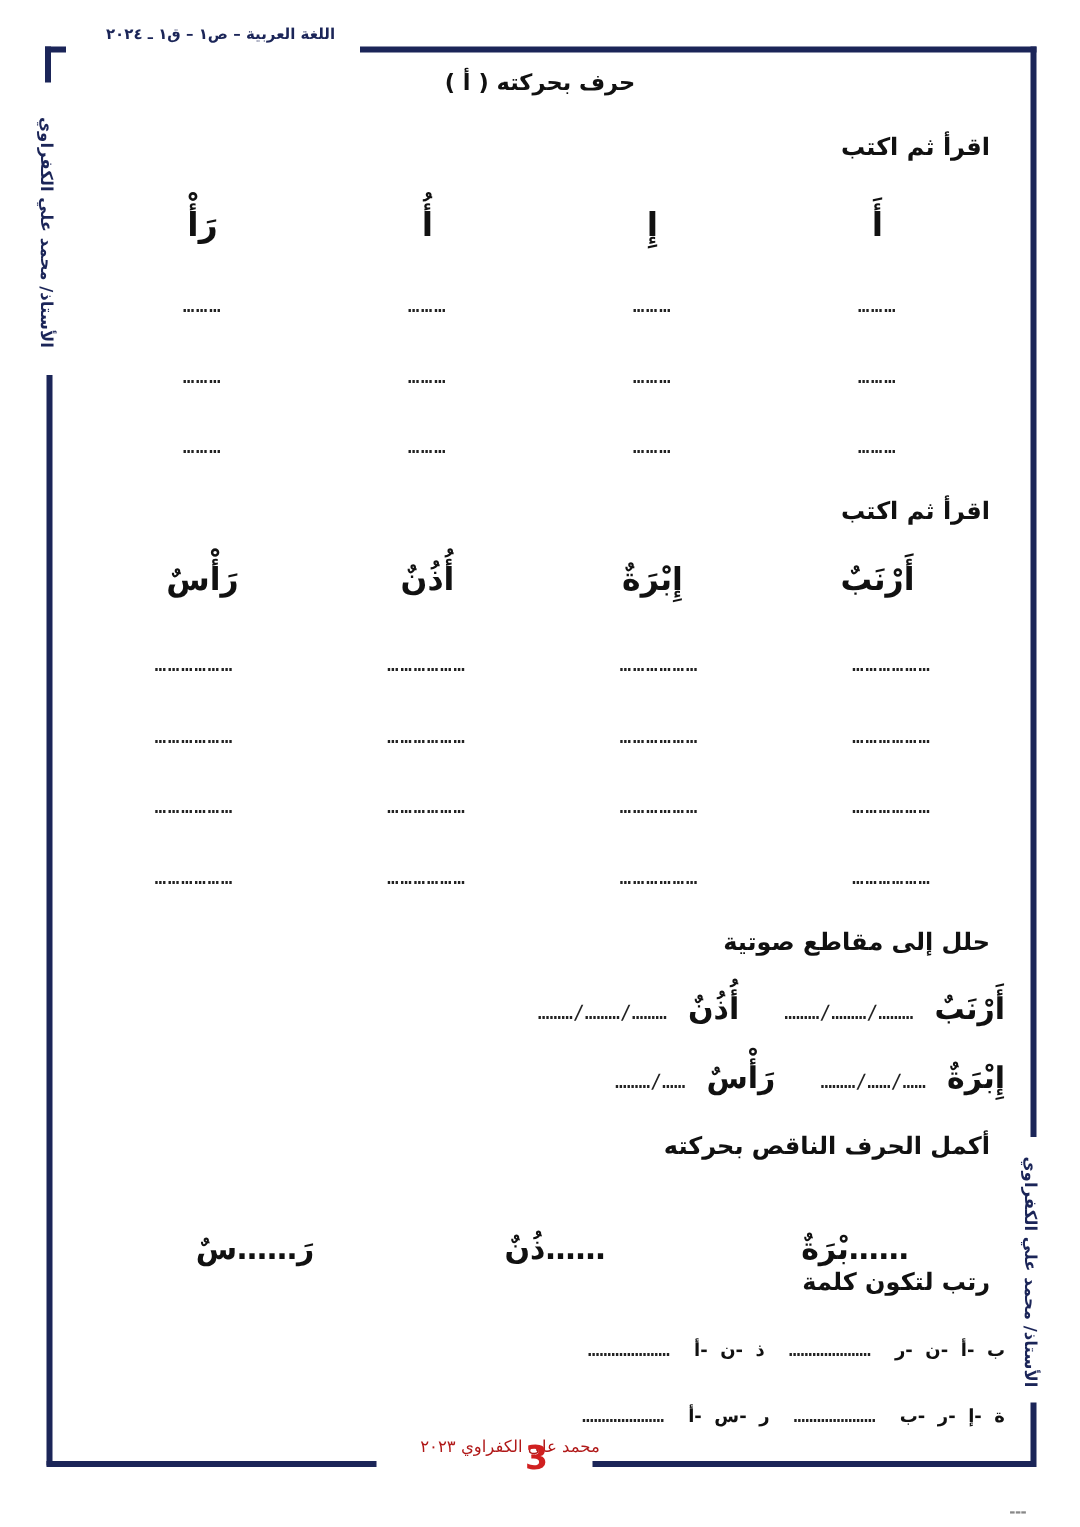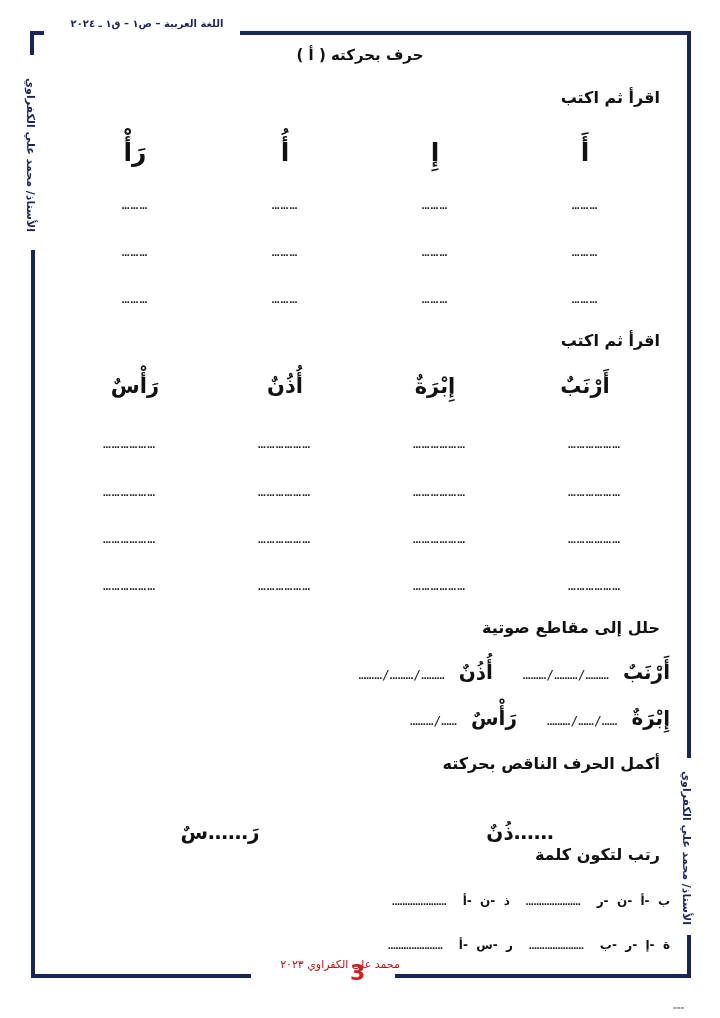--- a/index.html
+++ b/index.html
@@ -31,21 +31,21 @@
     position: absolute; top: 46px; left: 250px; width: 220px;
     text-align: center; font-size: 15px; font-weight: bold; direction: rtl;
   }
 
   .section-heading {
     position: absolute; right: 60px; font-size: 16px; font-weight: bold; direction: rtl; text-align: left;
   }
 
   .row { position: absolute; left: 40px; width: 640px; display: flex; direction: rtl; }
   .cell { flex: 1; text-align: center; }
-  .letter { font-size: 25px; font-weight: bold; }
+  .letter { font-size: 22px; font-weight: bold; }
   .word { font-size: 21px; font-weight: bold; }
   .dots { font-size: 13px; letter-spacing: 1px; color: #222; font-family: "DejaVu Sans Mono", monospace; }
 
   .syll-row { position: absolute; left: 80px; width: 590px; display: flex; direction: rtl; align-items: baseline; font-size: 14px; }
   .syll-word { font-size: 20px; font-weight: bold; margin-left: 14px; }
   .syll-dots { font-family: "DejaVu Sans Mono", monospace; direction: ltr; font-size: 13px; color: #222; margin-left: 30px; }
 
   .miss-row { position: absolute; left: 70px; width: 600px; display: flex; direction: rtl; font-size: 20px; font-weight: bold; }
   .miss-row .cell { text-align: center; margin-top: 24px; }
 
@@ -147,20 +147,21 @@
 </div>
 <div class="syll-row" style="top:706px; left:130px; width:540px;">
   <span class="syll-word">إِبْرَةٌ</span>
   <span class="syll-dots">………/……/……</span>
   <span class="syll-word">رَأْسٌ</span>
   <span class="syll-dots">………/……</span>
 </div>
 
 <div class="section-heading" style="top:754px;">أكمل الحرف الناقص بحركته</div>
 <div class="miss-row" style="top:796px;">
+  <div class="cell">……بْرَةٌ</div>
   <div class="cell">……ذُنٌ</div>
   <div class="cell">رَ……سٌ</div>
 </div>
 
 <div class="section-heading" style="top:845px;">رتب لتكون كلمة</div>
 <div class="order-row" style="top:893px;">
   <span class="order-letters">ب  -أ  -ن  -ر</span>
   <span class="order-dots">…………………</span>
   <span class="order-letters">ذ  -ن  -أ</span>
   <span class="order-dots">…………………</span>

